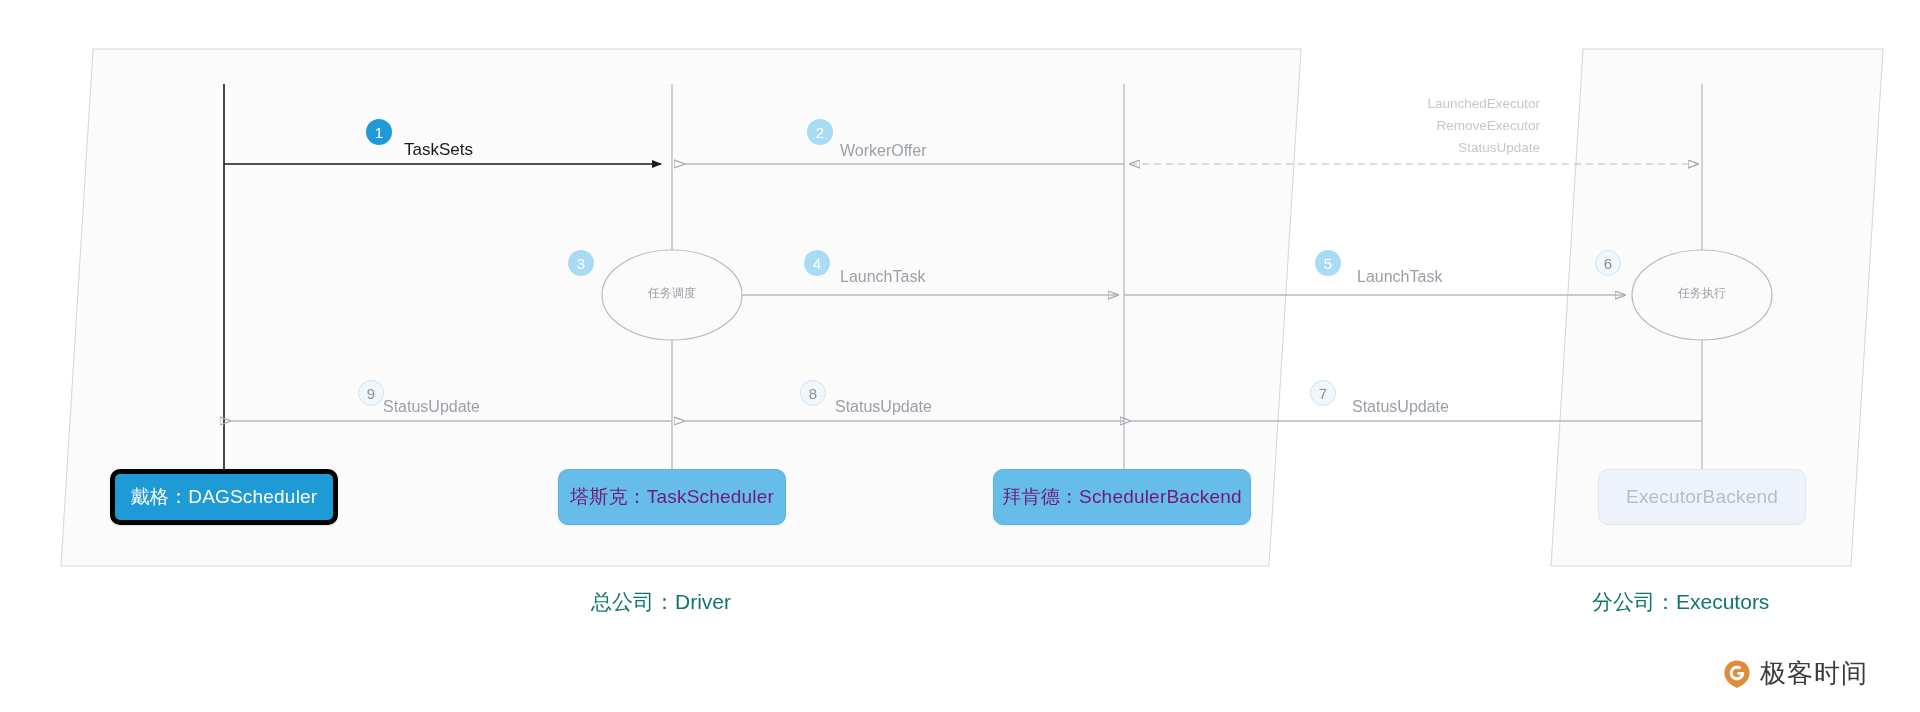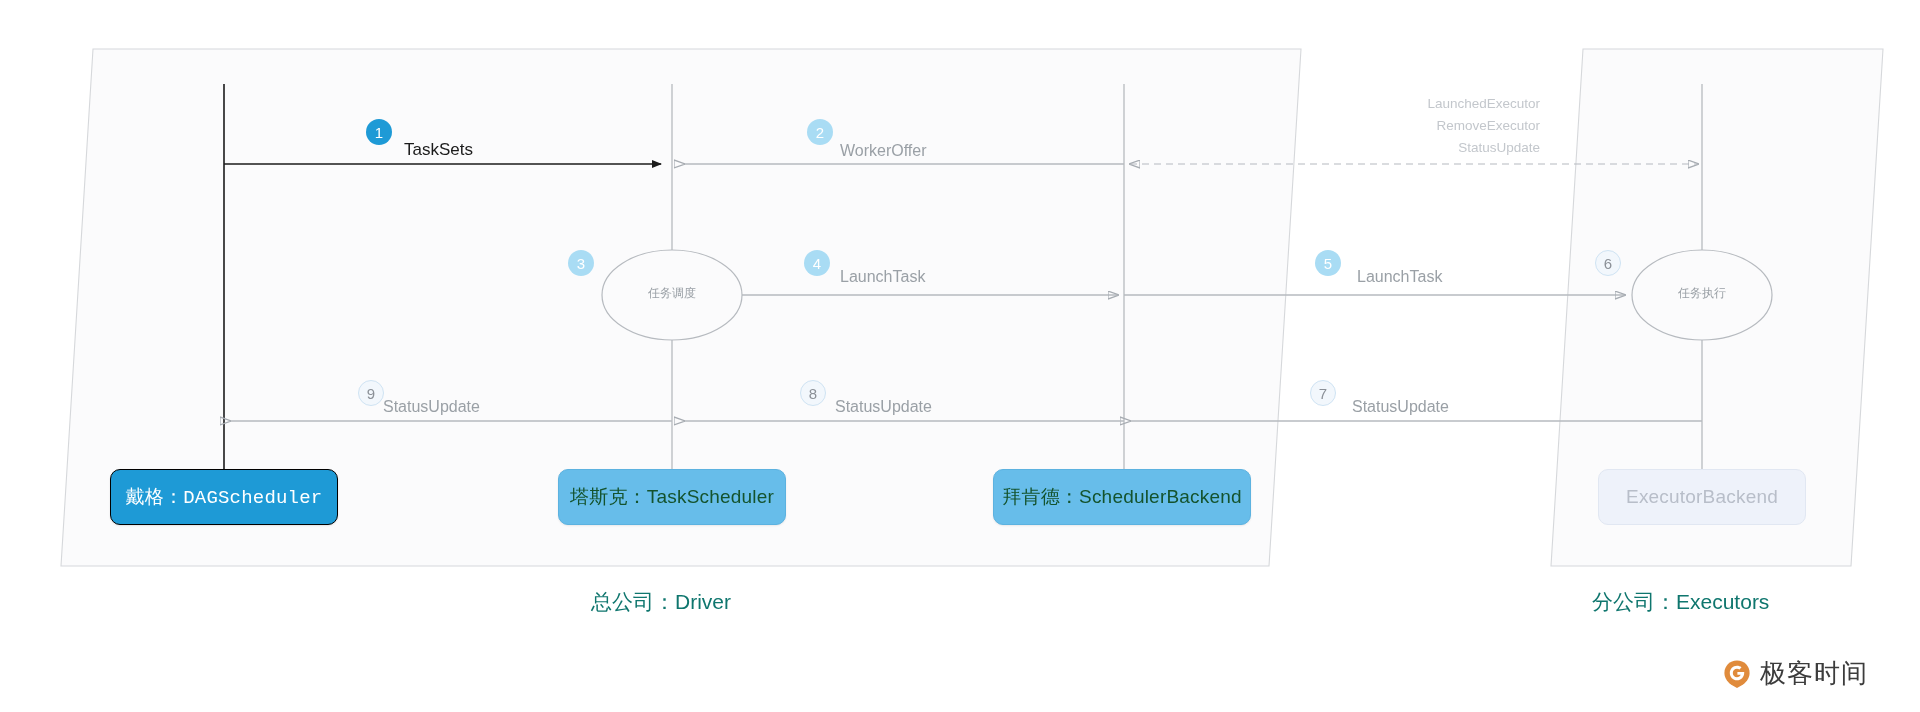--- a/index.html
+++ b/index.html
@@ -30,27 +30,26 @@
     display: flex;
     align-items: center;
     justify-content: center;
     font-size: 19px;
     letter-spacing: 0.2px;
     white-space: nowrap;
   }
   .node-dag {
     background: #1e9ad6;
     color: #ffffff;
-    border: 1px solid #000000;
+    border: 5px solid #000000;
     box-shadow: 0 1px 2px rgba(0,0,0,0.10);
-    font-family: Liberation Mono, monospace;
   }
   .node-mid {
     background: #67bdea;
-    color: #14532d;
+    color: #701a75;
     border: 1px solid #5cb2e0;
     box-shadow: 0 1px 2px rgba(0,0,0,0.08);
   }
   .node-ghost {
     background: #eef2fa;
     color: #b8bec9;
     border: 1px solid #e1e7f2;
   }
 
   .msg-label {

